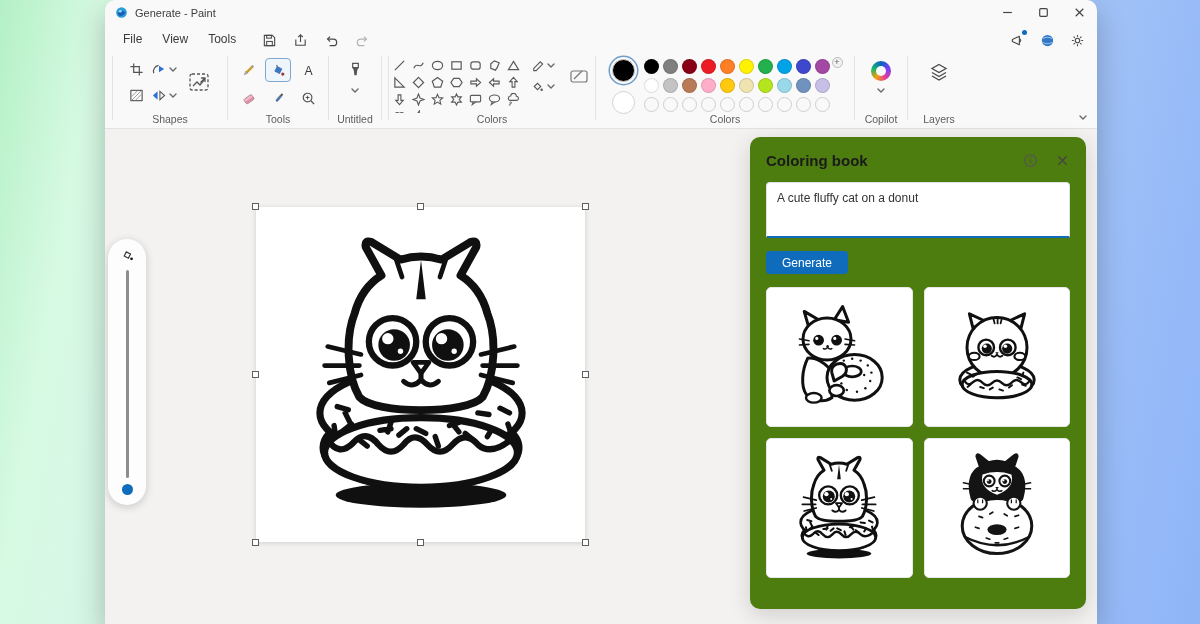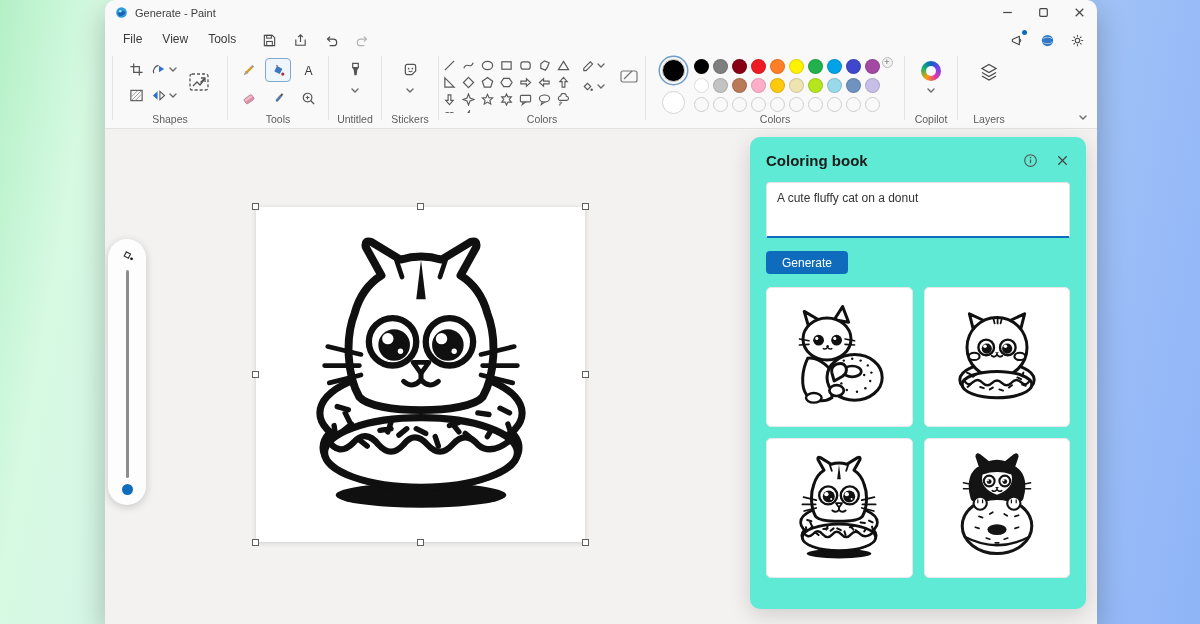--- a/index.html
+++ b/index.html
@@ -69,21 +69,21 @@
 
   .canvas { position:absolute; left:151px; top:78px; width:329px; height:335px; background:#fff;
     box-shadow:0 1px 5px rgba(0,0,0,.15); display:flex; align-items:center; justify-content:center; }
   .canvas svg { width:316px; height:316px; }
   .handle { position:absolute; width:7px; height:7px; background:#fff; border:1px solid #5f5f5f; }
   .h-tl{left:-4px;top:-4px}.h-tm{left:calc(50% - 4px);top:-4px}.h-tr{right:-4px;top:-4px}
   .h-ml{left:-4px;top:calc(50% - 4px)}.h-mr{right:-4px;top:calc(50% - 4px)}
   .h-bl{left:-4px;bottom:-4px}.h-bm{left:calc(50% - 4px);bottom:-4px}.h-br{right:-4px;bottom:-4px}
 
   
-  .cb-panel { position:absolute; left:645px; top:8px; width:336px; height:472px; background:#5eead4;
+  .cb-panel { position:absolute; left:645px; top:8px; width:336px; height:472px; background:#4d7c0f;
     border-radius:10px; box-shadow:0 6px 22px rgba(0,0,0,.15); padding:15px 16px; }
   .cb-header { display:flex; align-items:center; }
   .cb-title { font-size:15px; font-weight:700; color:#1b1b1b; }
   .cb-actions { margin-left:auto; display:flex; gap:17px; align-items:center; }
   .cb-actions button { background:none; border:none; cursor:pointer; padding:0; display:flex; }
   .prompt-box { margin-top:13px; width:100%; height:56px; background:#fff; border:1px solid #e1e1e1;
     border-bottom:2px solid #0f6cbd; border-radius:4px 4px 2px 2px; padding:8px 10px; font-size:12px; color:#333;
     font-family:"Liberation Sans", sans-serif; resize:none; outline:none; }
   .generate-row { display:flex; justify-content:flex-start; margin-top:9px; }
   .generate-btn { border:none; color:#fff; font-size:12px; height:23px; padding:0 16px; border-radius:4px; cursor:pointer; }
@@ -375,34 +375,20 @@
             <path d="M5 6 h6 l-1.2 3 -.6 5 h-2.4 l-.6 -5 z" fill="#555"></path>
           </svg>
         </button>
       <svg class="chev" style="margin-top:7px" viewBox="0 0 8 5">
           <use href="#chev-sym"></use>
         </svg>
       <span class="group-label">Untitled</span>
     </div>
     <div class="divider"></div>
 
-    <div class="group" style="width:50px">
-      <button class="tbtn">
-          <svg class="ic" viewBox="0 0 16 16">
-            <path d="M2.5 4.5 a2 2 0 0 1 2 -2 h7 a2 2 0 0 1 2 2 v5 l-4 4 h-5 a2 2 0 0 1 -2 -2 z" fill="none" stroke="#555" stroke-width="1.3"></path>
-            <circle cx="6" cy="7" r=".9" fill="#555"></circle>
-            <circle cx="10" cy="7" r=".9" fill="#555"></circle>
-            <path d="M6 9.5 q2 1.8 4 0" fill="none" stroke="#555" stroke-width="1.1"></path>
-          </svg>
-        </button>
-      <svg class="chev" style="margin-top:7px" viewBox="0 0 8 5">
-          <use href="#chev-sym"></use>
-        </svg>
-      <span class="group-label">Stickers</span>
-    </div>
     <div class="divider"></div>
 
     <div class="group" style="width:200px">
       <div class="shape-zone">
         <div class="shape-grid">
           <svg class="sg" viewBox="0 0 14 14">
               <path d="M2 12 L12 2" fill="none" stroke="#5a5a5a" stroke-width="1.3"></path>
             </svg>
           <svg class="sg" viewBox="0 0 14 14">
               <path d="M2 10 C5 2 9 12 12 4" fill="none" stroke="#5a5a5a" stroke-width="1.3"></path>

